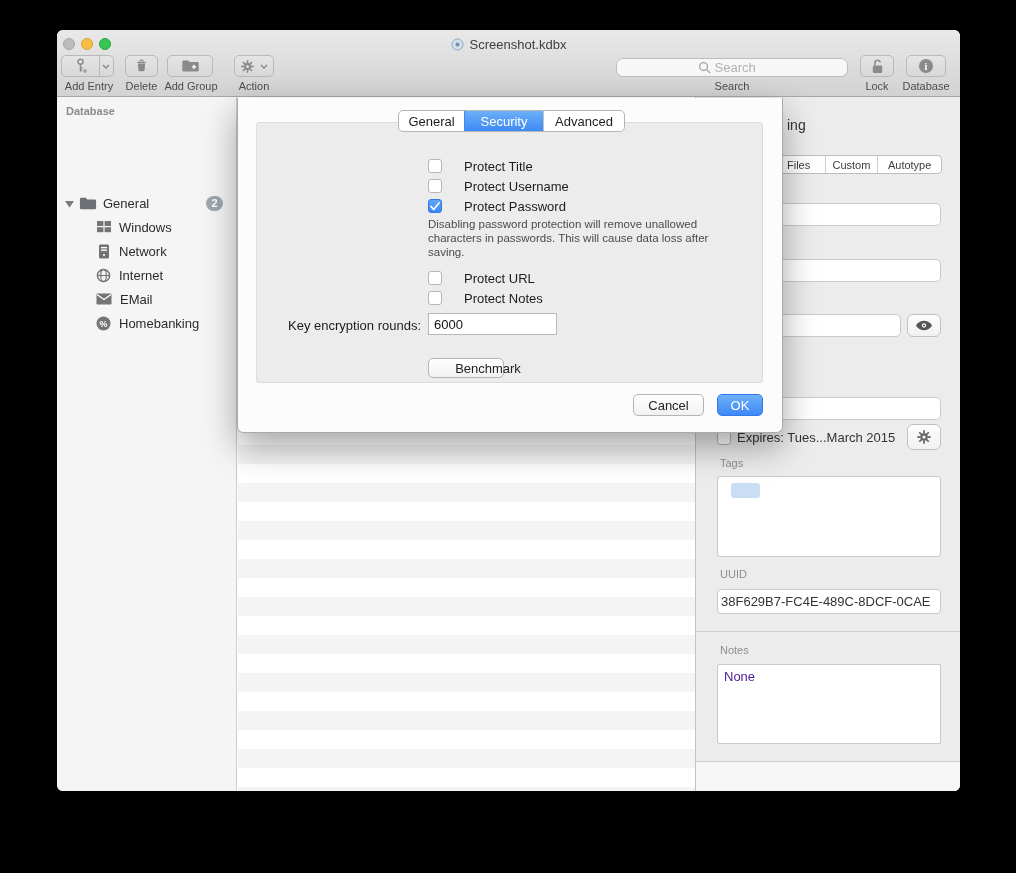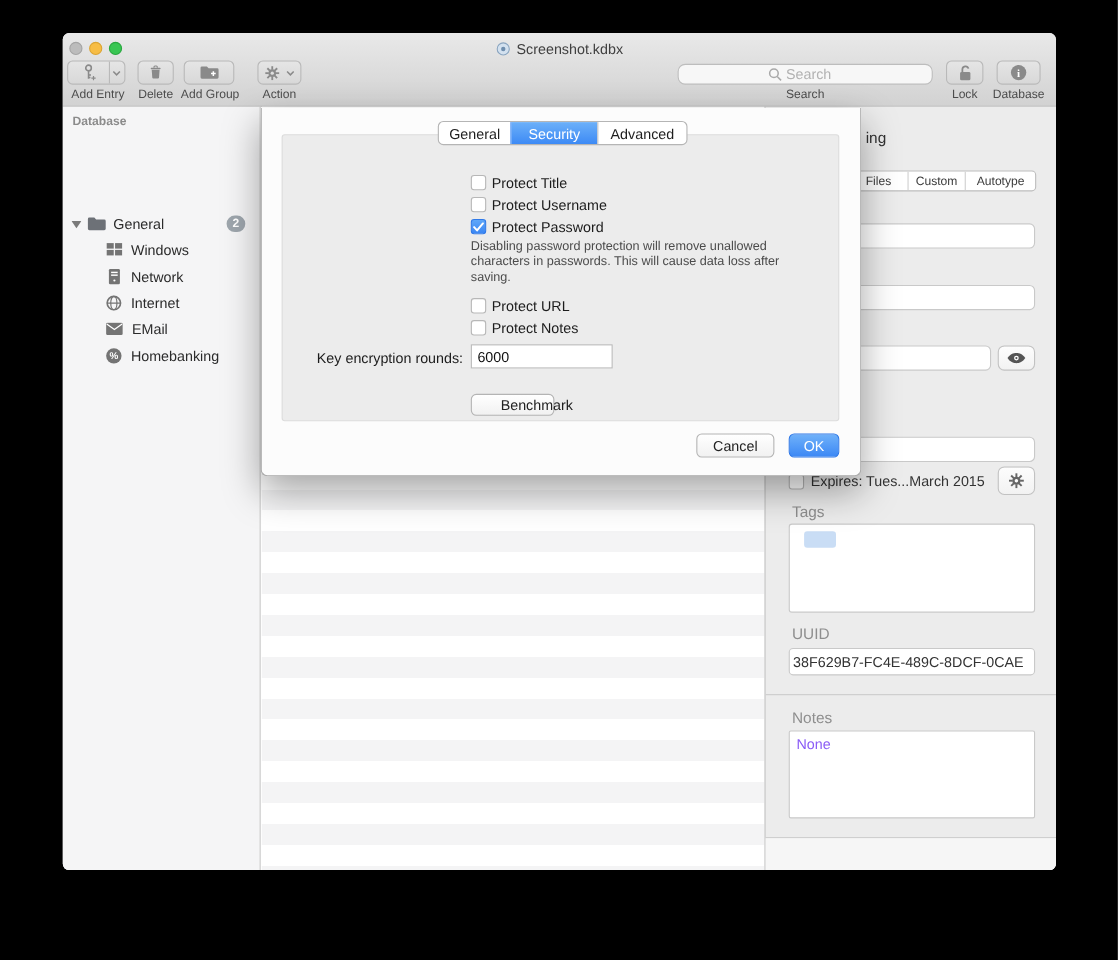--- a/index.html
+++ b/index.html
@@ -42,21 +42,21 @@
            background:#9ea6ad; color:#fff; font-size:11px; font-weight:bold;
            display:flex; align-items:center; justify-content:center; padding:0 4px; }
 
   #listpane { position:absolute; left:181px; top:67px; width:457px; height:694px;
               background:repeating-linear-gradient(180deg,#ffffff 0 6px,#f4f4f5 6px 25px,#ffffff 25px 38px); }
 
   #inspanel { position:absolute; left:638px; top:67px; width:265px; height:694px;
               background:#ececec; border-left:1px solid #c3c3c3; }
   .ifield { position:absolute; background:#fff; border:1px solid #c9c9c9; border-radius:5px; height:23px;
             font-size:13px; color:#333; padding:0 6px; display:flex; align-items:center; }
-  .ilabel { position:absolute; font-size:14px; color:#8e8e8e; }
+  .ilabel { position:absolute; font-size:11px; color:#8e8e8e; }
   .ibtn { position:absolute; background:linear-gradient(#fdfdfd,#f2f2f2); border:1px solid #c2c2c2;
           border-radius:6px; display:flex; align-items:center; justify-content:center;
           font-size:13px; color:#3c3c3c; }
   #insp-tabs { position:absolute; left:20px; top:58px; width:226px; height:19px;
                background:#fff; border:1px solid #bdbdbd; border-radius:4px;
                display:flex; overflow:hidden; }
   #insp-tabs .itab { height:100%; display:flex; align-items:center; justify-content:center;
                      font-size:11px; color:#3c3c3c; border-left:1px solid #cfcfcf; }
   .divider { position:absolute; left:0; width:265px; height:1px; background:#cdcdcd; }
   .checkbox { width:14px; height:14px; background:#fff; border:1px solid #b7b7b7; border-radius:3px;
@@ -69,21 +69,21 @@
             background:#fcfcfc; border:1px solid #ababab; border-top:none;
             border-radius:0 0 6px 6px; box-shadow:0 14px 34px rgba(0,0,0,.35); }
   #dlg-box { position:absolute; left:18px; top:24px; width:507px; height:261px;
              background:#ececec; border:1px solid #dcdcdc; border-radius:3px; }
   #dlg-tabs { position:absolute; left:160px; top:12px; height:22px; display:flex;
               background:#fff; border:1px solid #b5b5b5; border-radius:5px; overflow:hidden; z-index:2; }
   .dtab { height:100%; display:flex; align-items:center; justify-content:center;
           font-size:13px; color:#1d1d1d; border-left:1px solid #c2c2c2; }
   .dtab:first-child { border-left:none; }
   .dtab.active { background:linear-gradient(#6cb0f9,#3d8af5); color:#fff; border-left-color:#3d8af5; }
-  .cb-row { position:absolute; left:190px; height:18px; display:flex; align-items:center; gap:5px;
+  .cb-row { position:absolute; left:190px; height:18px; display:flex; align-items:center; gap:22px;
             font-size:13px; color:#1c1c1c; }
   #dlg-warning { position:absolute; left:190px; top:119px; width:292px;
                  font-size:11.5px; line-height:14px; color:#4b4b4b; }
   #key-label { position:absolute; left:0; top:220px; width:183px; text-align:right;
                font-size:13px; color:#1c1c1c; }
   #key-input { position:absolute; left:190px; top:215px; width:129px; height:22px;
                background:#fff; border:1px solid #b9b9b9; font-size:13px; color:#111;
                padding:0 5px; font-family:inherit; outline:none; }
   .pushbtn { position:absolute; height:20px; background:linear-gradient(#ffffff,#f1f1f1);
              border:1px solid #b4b4b4; border-radius:5px; font-size:13px; color:#222;
@@ -319,21 +319,21 @@
     <div style="position:absolute;left:21px;top:379px;width:224px;height:81px;background:#fff;border:1px solid #c9c9c9;border-radius:3px;">
       <span class="tagpill" style="left:13px;top:6px;width:29px;height:15px;background:#c9ddf5;position:absolute;"></span>
     </div>
 
     <div class="ilabel" style="left:24px;top:471px;">UUID</div>
     <div class="ifield" style="left:21px;top:492px;width:224px;height:25px;border-radius:4px;overflow:hidden;white-space:nowrap;padding:0 3px;">38F629B7-FC4E-489C-8DCF-0CAE</div>
 
     <div class="divider" style="top:534px;"></div>
 
     <div class="ilabel" style="left:24px;top:547px;">Notes</div>
-    <div style="position:absolute;left:21px;top:567px;width:224px;height:80px;background:#fff;border:1px solid #c9c9c9;border-radius:2px;padding:4px 6px;font-size:13px;color:#8b5cf6;">None</div>
+    <div style="position:absolute;left:21px;top:567px;width:224px;height:80px;background:#fff;border:1px solid #c9c9c9;border-radius:2px;padding:4px 6px;font-size:13px;color:#4c1d95;">None</div>
 
     <div class="divider" style="top:664px;"></div>
     <div style="position:absolute;left:0;top:665px;width:265px;height:29px;background:#f6f6f6;"></div>
   </div>
 
   <div id="dialog">
     <div id="dlg-box"></div>
 
     <div id="dlg-tabs">
       <div class="dtab" style="width:65px;">General</div>

